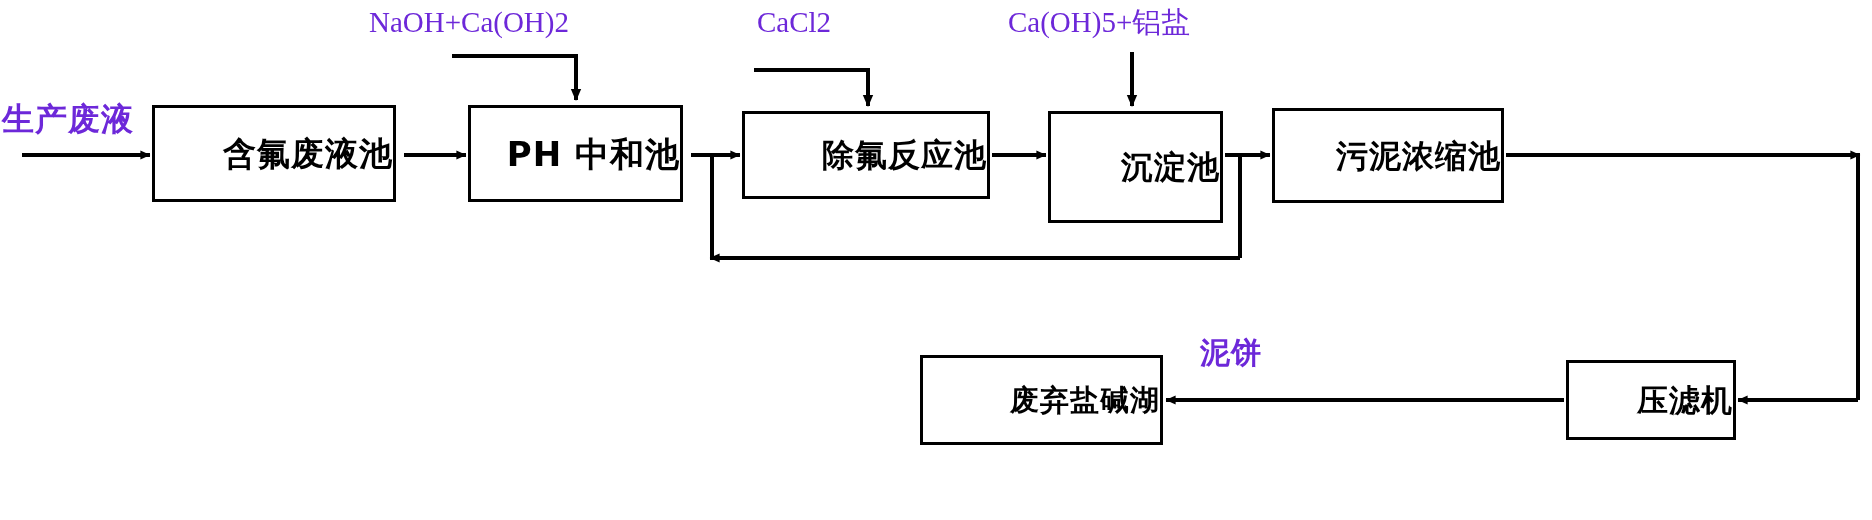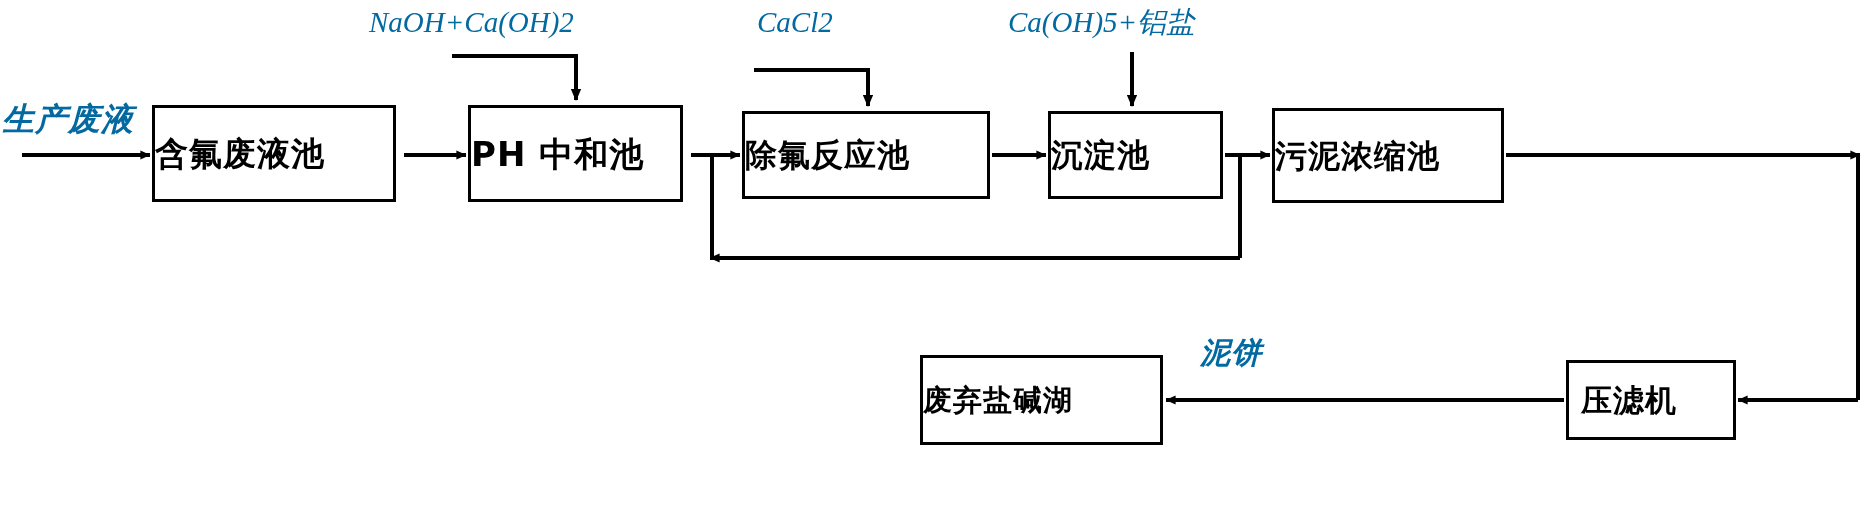--- a/index.html
+++ b/index.html
@@ -26,37 +26,36 @@
     height: 520px;
     pointer-events: none;
   }
   .node {
     position: absolute;
     box-sizing: border-box;
     border: 3px solid #000000;
     background: #ffffff;
     display: flex;
     align-items: center;
-    justify-content: flex-start;
+    justify-content: flex-end;
     color: #000000;
     font-weight: bold;
     letter-spacing: 1px;
     white-space: nowrap;
     font-family: "DejaVu Sans", "Liberation Sans", sans-serif;
   }
   .node-label {
     display: block;
     line-height: 1;
   }
   .free-label {
     position: absolute;
-    color: #0369a1;
+    color: #6d28d9;
     white-space: nowrap;
     line-height: 1;
-    font-style: italic;
   }
   .reagent-label {
     font-family: "Liberation Serif", "DejaVu Serif", serif;
     font-size: 29px;
     font-weight: normal;
     text-align: center;
   }
   .cjk-label {
     font-family: "DejaVu Sans", "Liberation Sans", sans-serif;
     font-weight: bold;
@@ -123,21 +122,21 @@
   </div>
 
   <div class="node" style="left:468px; top:105px; width:215px; height:97px; font-size:34px;">
     <span class="node-label">PH 中和池</span>
   </div>
 
   <div class="node" style="left:742px; top:111px; width:248px; height:88px; font-size:32px;">
     <span class="node-label">除氟反应池</span>
   </div>
 
-  <div class="node" style="left:1048px; top:111px; width:175px; height:88px; font-size:32px;">
+  <div class="node" style="left:1048px; top:111px; width:175px; height:112px; font-size:32px;">
     <span class="node-label">沉淀池</span>
   </div>
 
   <div class="node" style="left:1272px; top:108px; width:232px; height:95px; font-size:32px;">
     <span class="node-label">污泥浓缩池</span>
   </div>
 
   <div class="node" style="left:920px; top:355px; width:243px; height:90px; font-size:29px;">
     <span class="node-label">废弃盐碱湖</span>
   </div>

